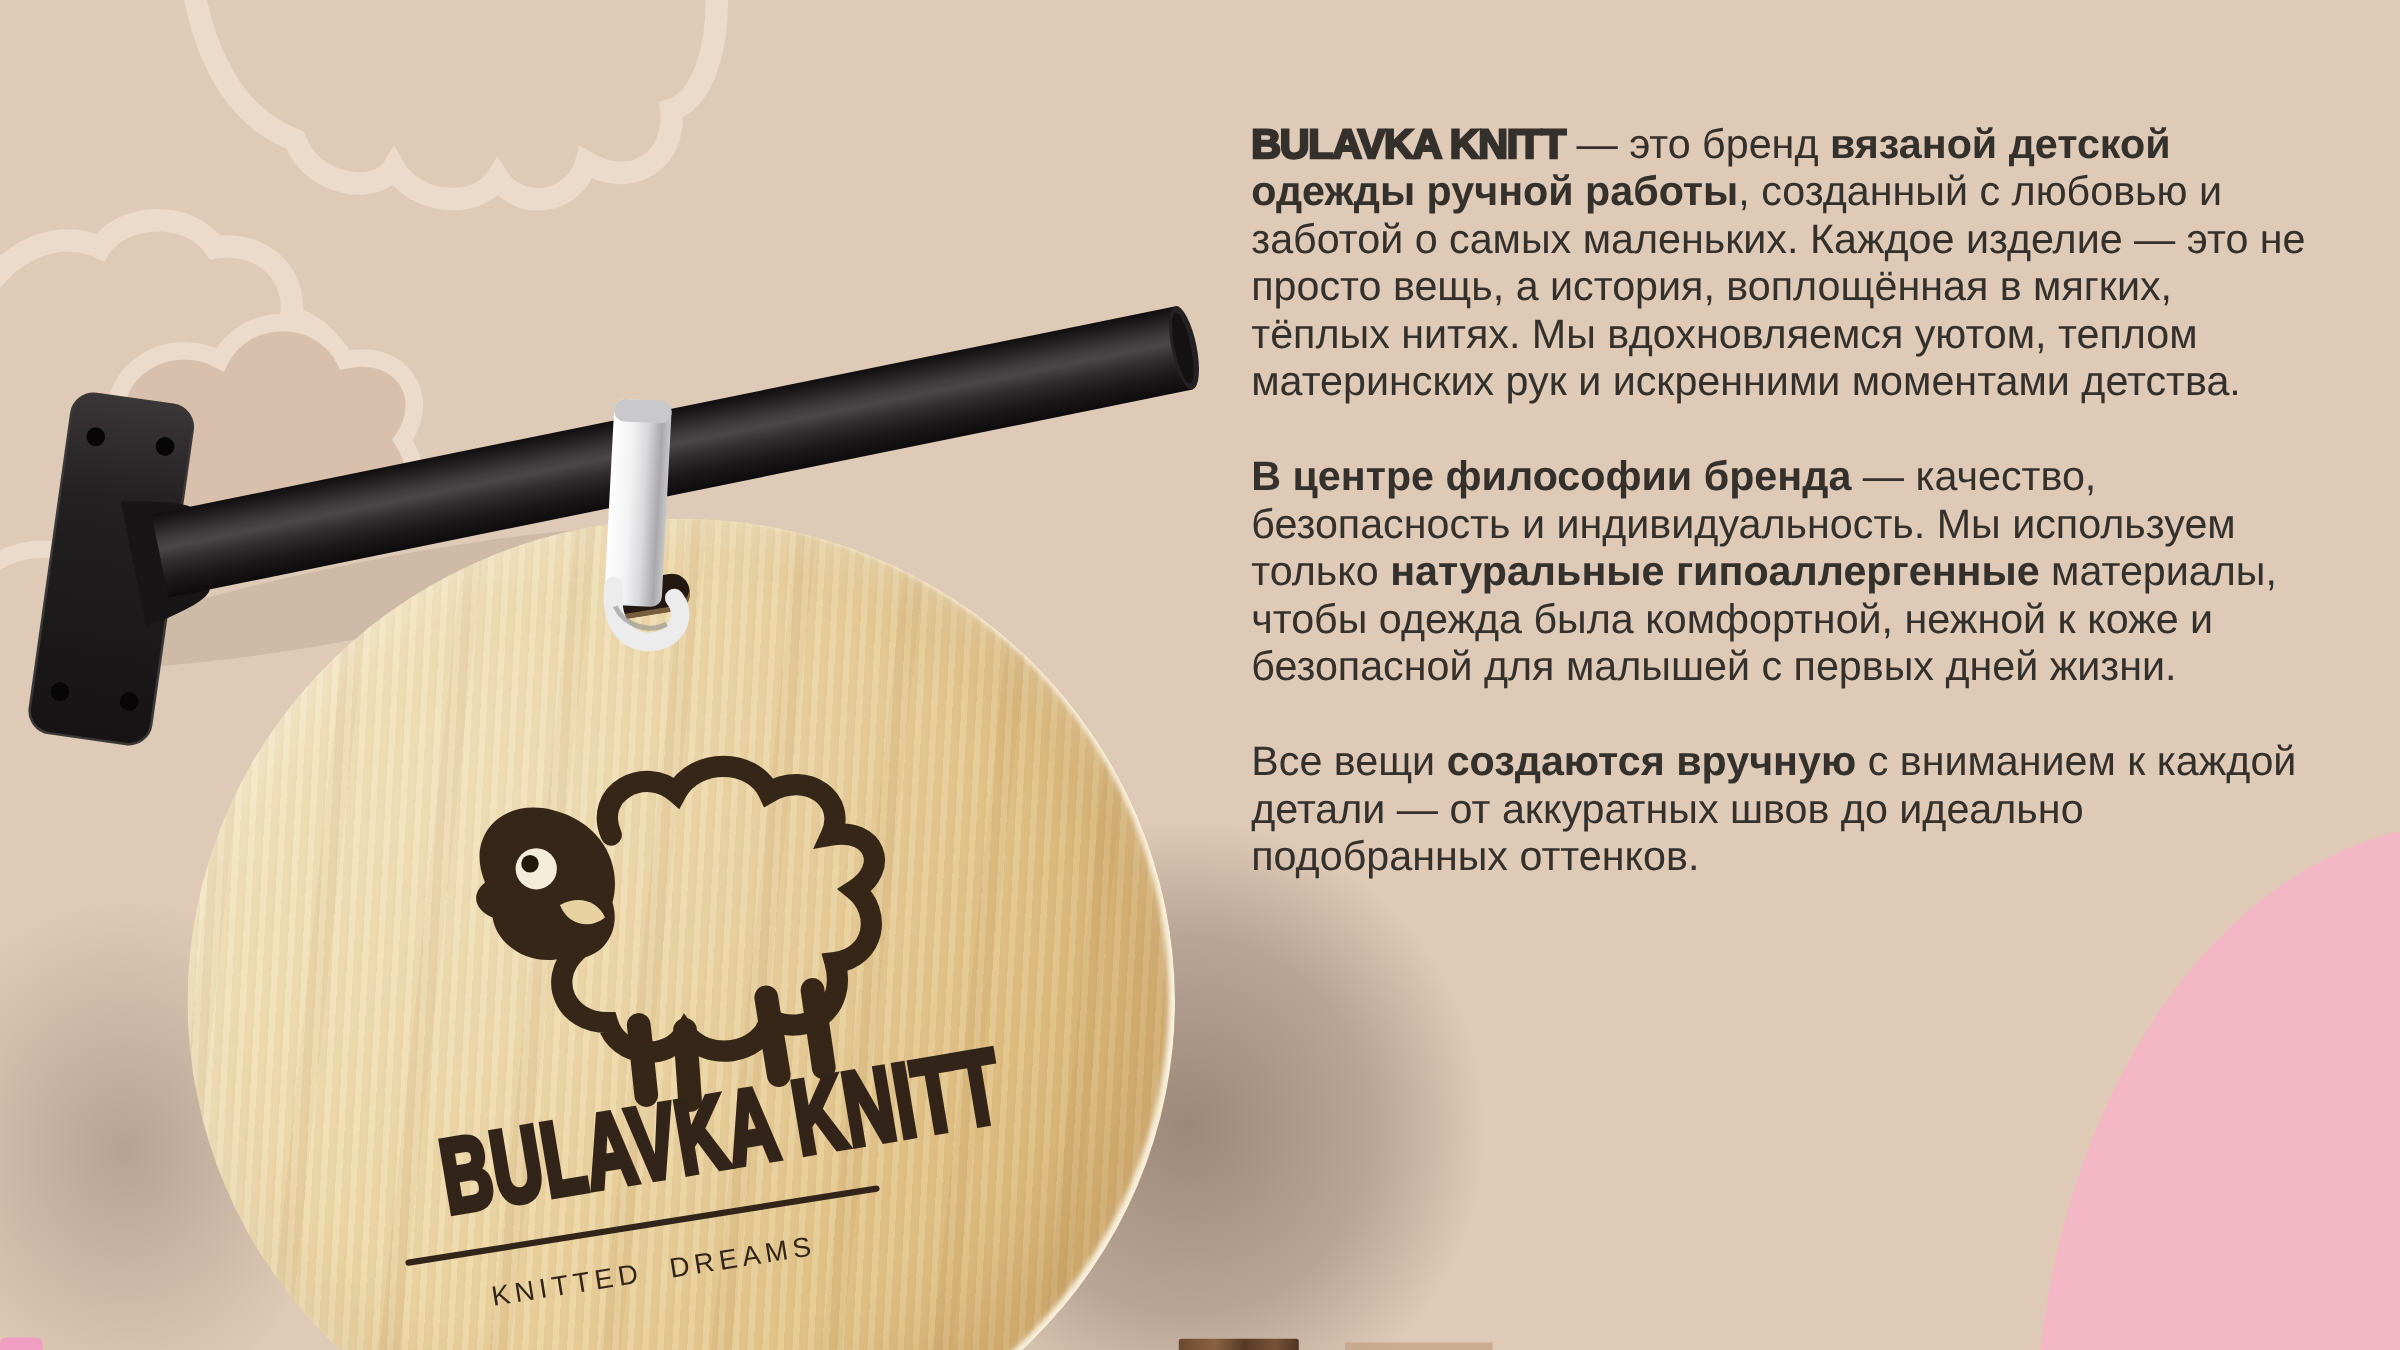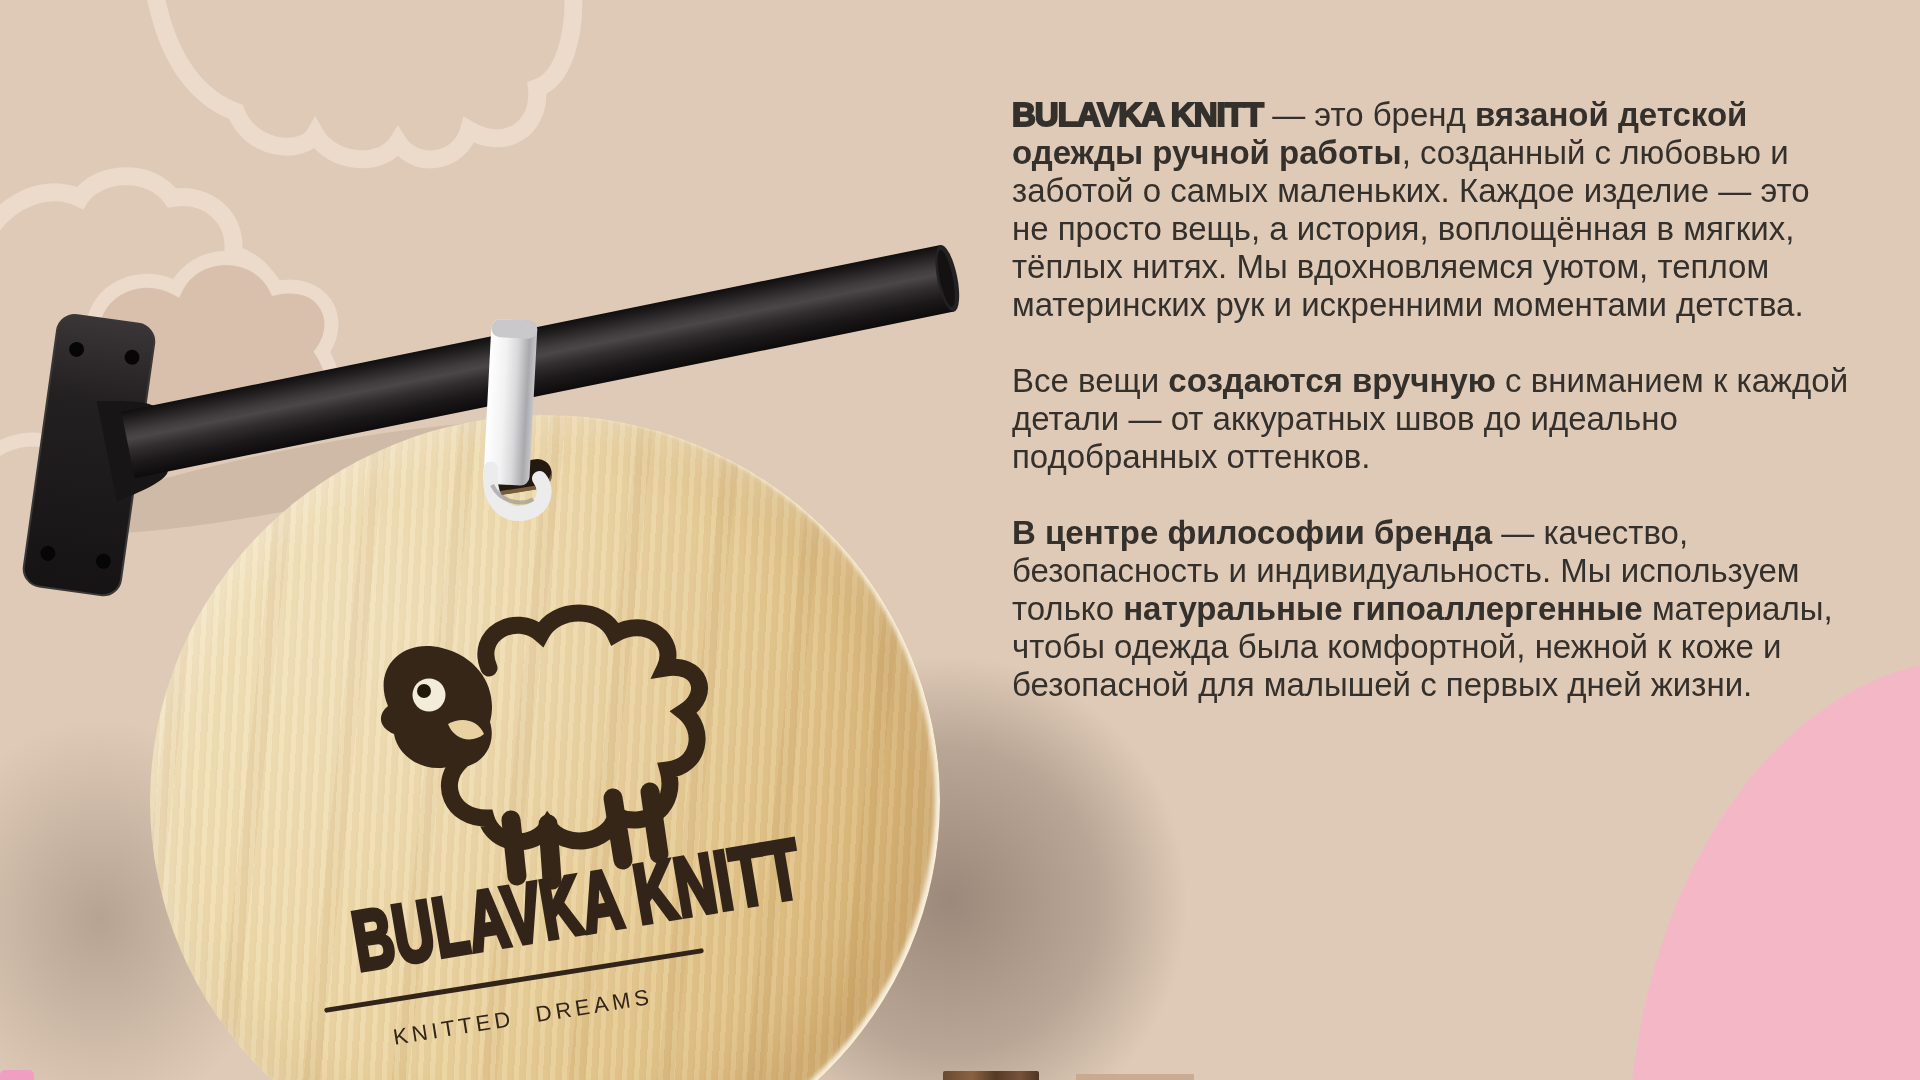--- a/index.html
+++ b/index.html
@@ -41,21 +41,21 @@
     letter-spacing:1px;white-space:nowrap;}
   .disc-underline{position:absolute;left:322px;top:978px;width:384px;height:5px;
     background:var(--ink);border-radius:3px;transform:rotate(-9deg);}
   .disc-tagline{position:absolute;left:392px;top:1006px;width:240px;text-align:center;
     transform:rotate(-9deg);font-size:22px;letter-spacing:4px;word-spacing:12px;
     color:var(--ink);white-space:nowrap;}
 
   
   .about{position:absolute;left:997px;top:96px;width:855px;color:var(--text);
          font-size:33px;line-height:38px;}
-  .about p{margin:0 0 38px 15px;}
+  .about p{margin:0 0 38px 4px;}
   .about .b{font-weight:bold;}
   .about .brand{font-weight:bold;-webkit-text-stroke:2px currentColor;letter-spacing:-1px;}
 
   
   .strip-wood{position:absolute;left:943px;top:1071px;width:96px;height:9px;
     border-radius:2px 2px 0 0;
     background:linear-gradient(90deg,#6a4930,#8a6243 30%,#553a26 55%,#77523a 80%,#4e3523);}
   .strip-faint{position:absolute;left:1076px;top:1074px;width:118px;height:6px;
     background:#c4a489;opacity:.8;}
   .pink-blob{position:absolute;left:0;top:1070px;width:34px;height:10px;
@@ -157,21 +157,21 @@
     <g transform="rotate(3 513 410)">
       <rect x="487" y="320" width="46" height="165" rx="9" fill="url(#strapGrad)"></rect>
       <rect x="487" y="320" width="46" height="18" rx="9" fill="#c9c9cb"></rect>
       <path d="M 494 470 C 492 505 512 517 531 512 C 549 507 553 488 543 477" fill="none" stroke="#ececec" stroke-width="15" stroke-linecap="round"></path>
       <path d="M 496 486 C 505 502 525 506 538 498" fill="none" stroke="#8f8f91" stroke-width="4" opacity=".6"></path>
     </g>
   </svg>
 
   <div class="about">
       <p><span class="b brand">BULAVKA KNITT</span><span> — это бренд </span><span class="b">вязаной детской одежды ручной работы</span><span>, созданный с любовью и заботой о самых маленьких. Каждое изделие — это не просто вещь, а история, воплощённая в мягких, тёплых нитях. Мы вдохновляемся уютом, теплом материнских рук и искренними моментами детства.</span></p>
+      <p><span class="b">В центре философии бренда</span><span> — качество, безопасность и индивидуальность. Мы используем только </span><span class="b">натуральные гипоаллергенные</span><span> материалы, чтобы одежда была комфортной, нежной к коже и безопасной для малышей с первых дней жизни.</span></p>
       <p><span>Все вещи </span><span class="b">создаются вручную</span><span> с вниманием к каждой детали — от аккуратных швов до идеально подобранных оттенков.</span></p>
-      <p><span class="b">В центре философии бренда</span><span> — качество, безопасность и индивидуальность. Мы используем только </span><span class="b">натуральные гипоаллергенные</span><span> материалы, чтобы одежда была комфортной, нежной к коже и безопасной для малышей с первых дней жизни.</span></p>
     </div>
 
   <div class="strip-wood"></div>
   <div class="strip-faint"></div>
   <div class="pink-blob"></div>
 
 </div>
 
 </body></html>

